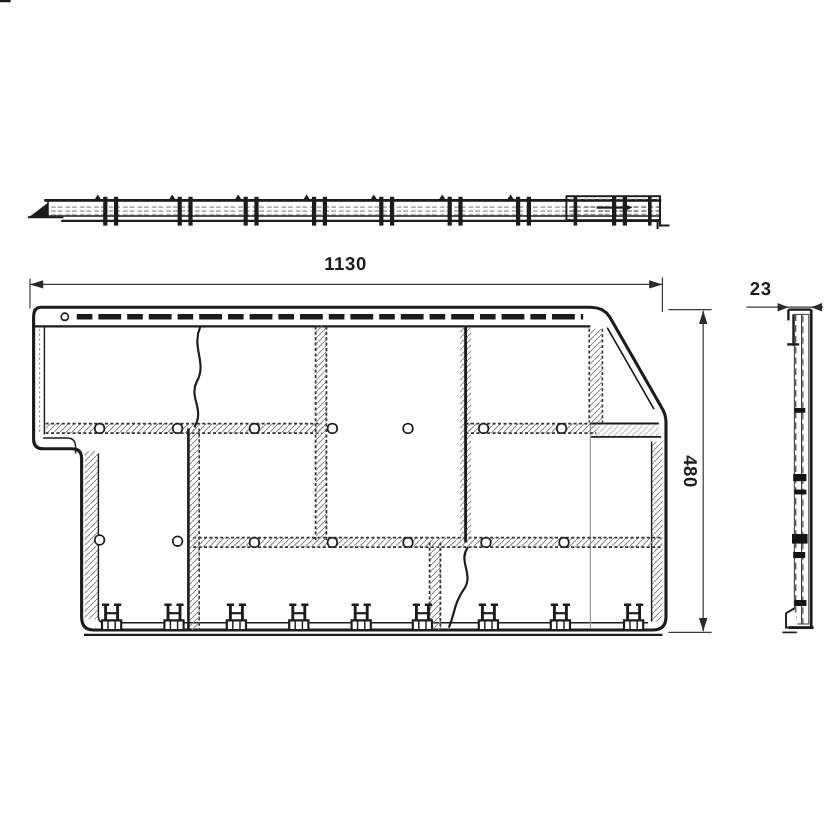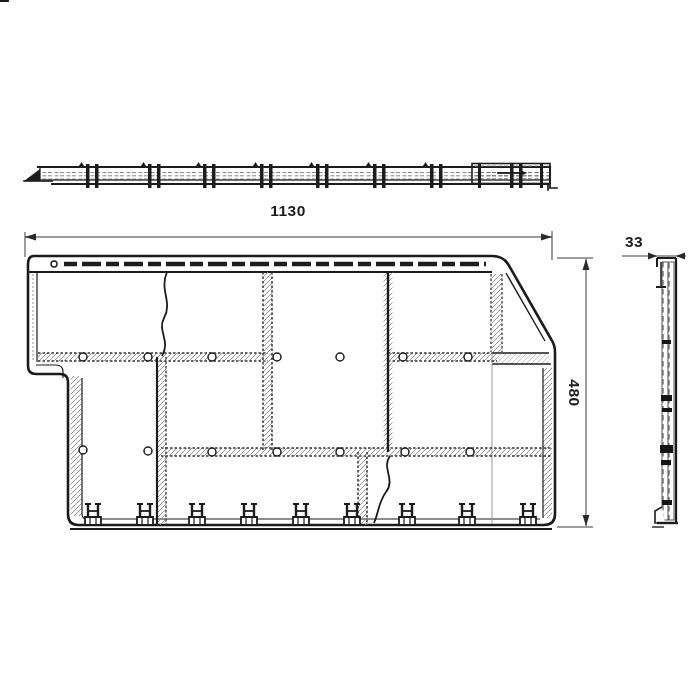--- a/index.html
+++ b/index.html
@@ -213,16 +213,16 @@
     <polygon points="586,259 582.5,270 589.5,270" fill="#2a2a2a" stroke="none"></polygon>
     <polygon points="586,526 582.5,515 589.5,515" fill="#2a2a2a" stroke="none"></polygon>
   </g>
   <g stroke="#3a3a3a" stroke-width="1" fill="none">
     <path d="M622,256 H686"></path>
     <polygon points="657,256 648,252.5 648,259.5" fill="#2a2a2a" stroke="none"></polygon>
     <polygon points="676,256 685,252.5 685,259.5" fill="#2a2a2a" stroke="none"></polygon>
   </g>
 </svg>
 
-<div class="dim-label" style="left:258px;top:203px;width:60px;">1130</div>
+<div class="dim-label" style="left:258px;top:213px;width:60px;">1130</div>
 <div class="dim-label rot" style="left:559px;top:385px;width:30px;">480</div>
-<div class="dim-label" style="left:621px;top:234px;width:26px;">33</div>
+<div class="dim-label" style="left:621px;top:234px;width:26px;">23</div>
 </div>
 
 </body></html>

